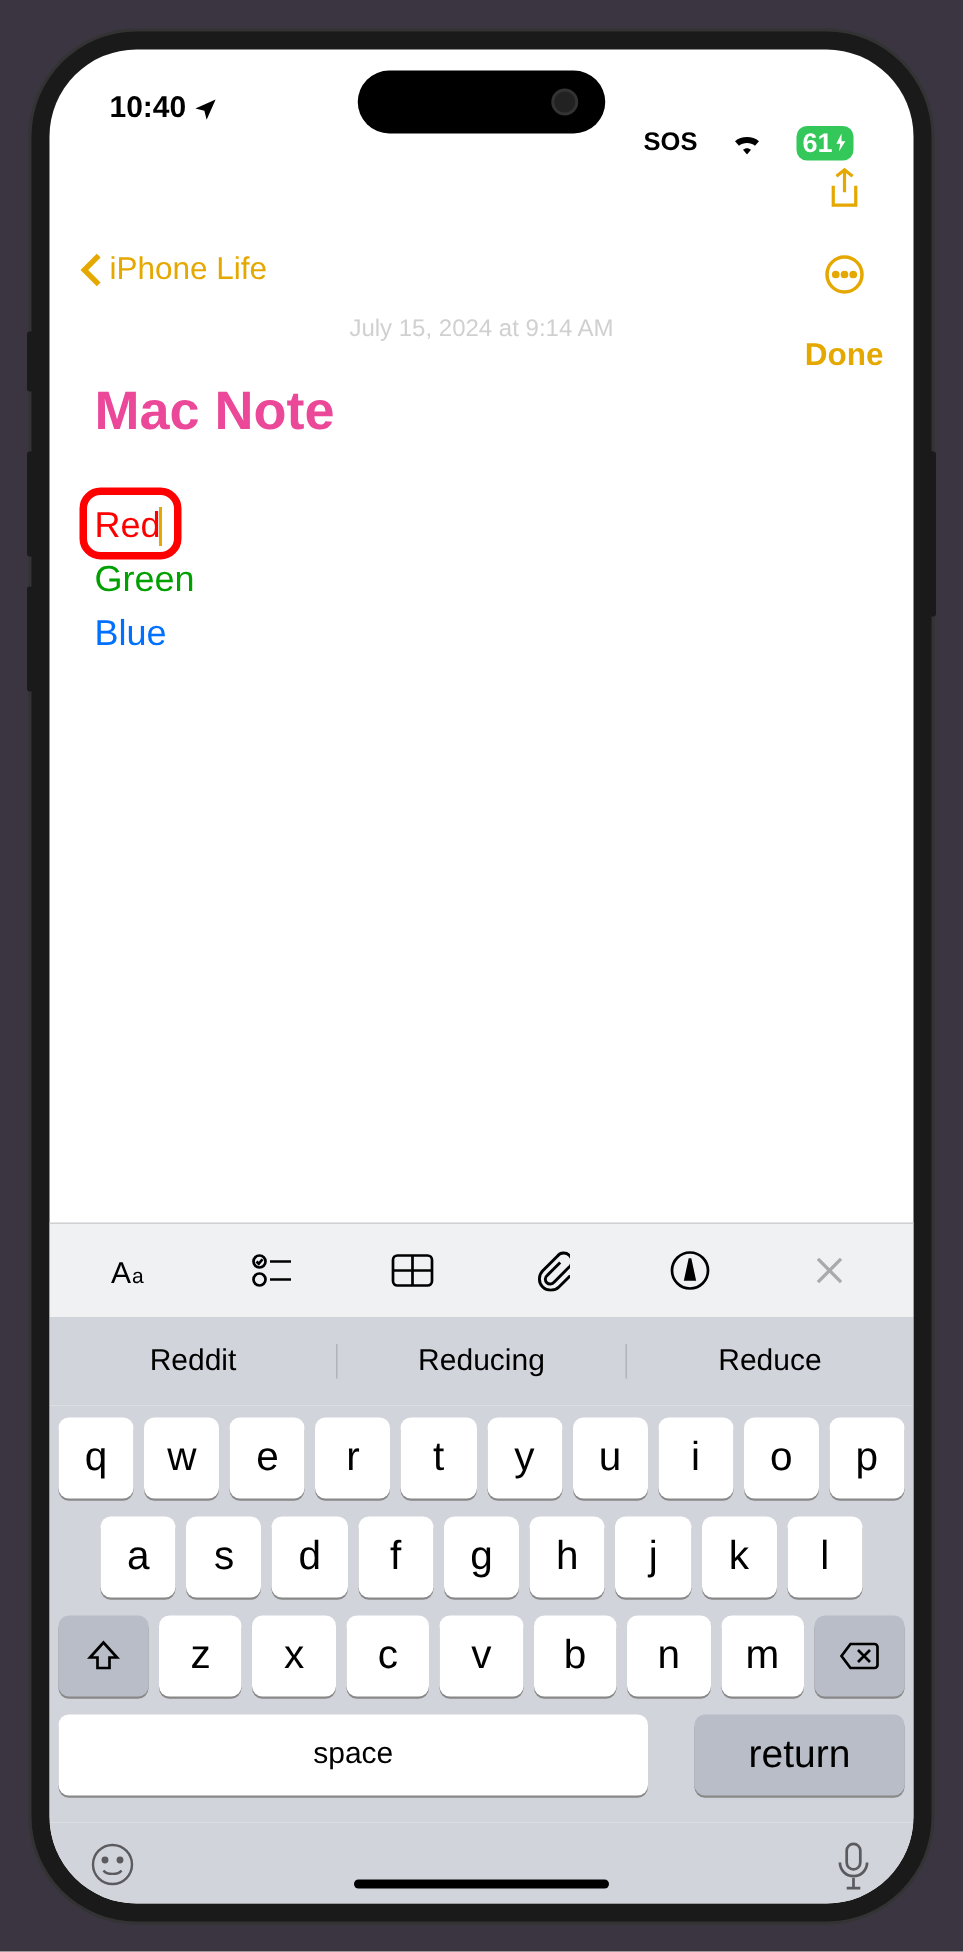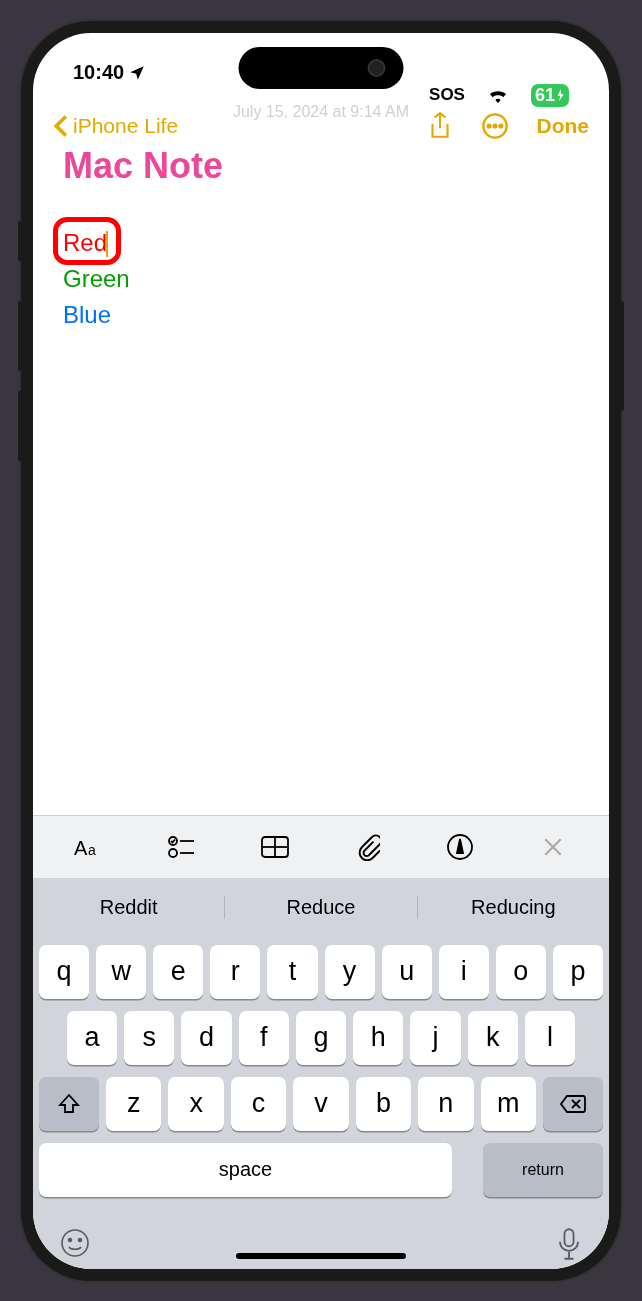--- a/index.html
+++ b/index.html
@@ -87,21 +87,21 @@
       padding:1px 4px; border-radius:7px; display:flex; align-items:center; gap:2px;
     }
 
     .nav-bar {
       display: flex;
       justify-content: space-between;
       align-items: center;
       padding: 18px 20px 14px;
     }
     .nav-left { display:flex; align-items:center; color:#e5a800; font-size:21px; }
-    .nav-right { display:flex; align-items:center; gap:28px; color:#e5a800; }
+    .nav-right { display:flex; align-items:center; gap:28px; color:#e5a800;flex-direction:column; }
     .done-btn { font-weight:600; font-size:21px; }
 
     .note-body { flex:1; padding: 8px 30px; }
     .note-title { font-size:36px; font-weight:700; margin-bottom:38px; color:#ec4899; }
     .faint-date { color:#d0d0d0; font-size:16px; text-align:center; margin-top:-60px; margin-bottom:24px; }
 
     .note-line { font-size:24px; line-height:1.5; }
     .red-line { color:#ff0000; position:relative; display:inline-block; }
     .highlight-box {
       position:absolute; top:-8px; left:-10px; width:68px; height:48px;
@@ -157,21 +157,21 @@
     .row2 { padding:0 28px; }
     .key-special {
       background:#b8bdc7;
     }
     .key-shift, .key-del { width:60px; flex:none; display:flex;align-items:center;justify-content:center; }
     .row3-mid { flex:1; display:flex; gap:7px; }
 
     .bottom-row { display:flex; gap:7px; }
     .key-123 { width:100px; flex:none; font-size:20px; background:#b8bdc7; }
     .key-space { flex:1; font-size:20px; }
-    .key-return { width:120px; flex:none; font-size:16px; background:#b8bdc7;margin-left:24px; }
+    .key-return { width:140px; flex:none; font-size:26px; background:#b8bdc7;margin-left:24px; }
 
     .keyboard-footer {
       background:#d1d4da;
       display:flex;
       justify-content:space-between;
       padding:12px 26px 8px;
     }
 
     .home-indicator {
       position:absolute;
@@ -293,22 +293,22 @@
       </div>
       <div class="kb-tool">
         <svg width="22" height="22" viewBox="0 0 20 20" stroke="#aaa" stroke-width="2">
             <path d="M3 3l14 14M17 3L3 17"></path>
           </svg>
       </div>
     </div>
 
     <div class="predictions">
       <div class="pred">Reddit</div>
+      <div class="pred">Reducing</div>
       <div class="pred">Reduce</div>
-      <div class="pred">Reducing</div>
     </div>
 
     <div class="keyboard">
       <div class="key-row">
         <div class="key">q</div>
         <div class="key">w</div>
         <div class="key">e</div>
         <div class="key">r</div>
         <div class="key">t</div>
         <div class="key">y</div>

